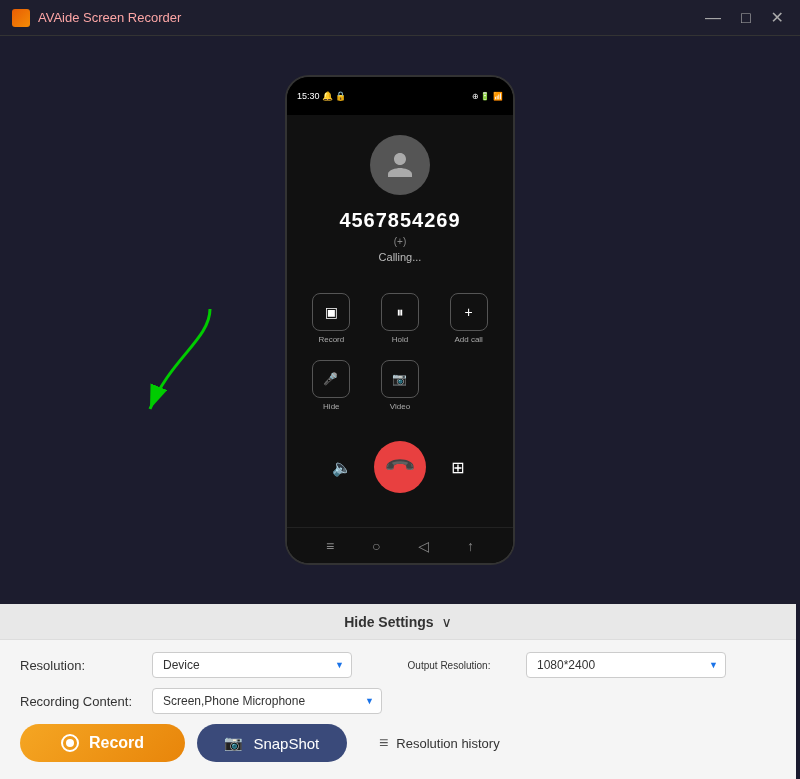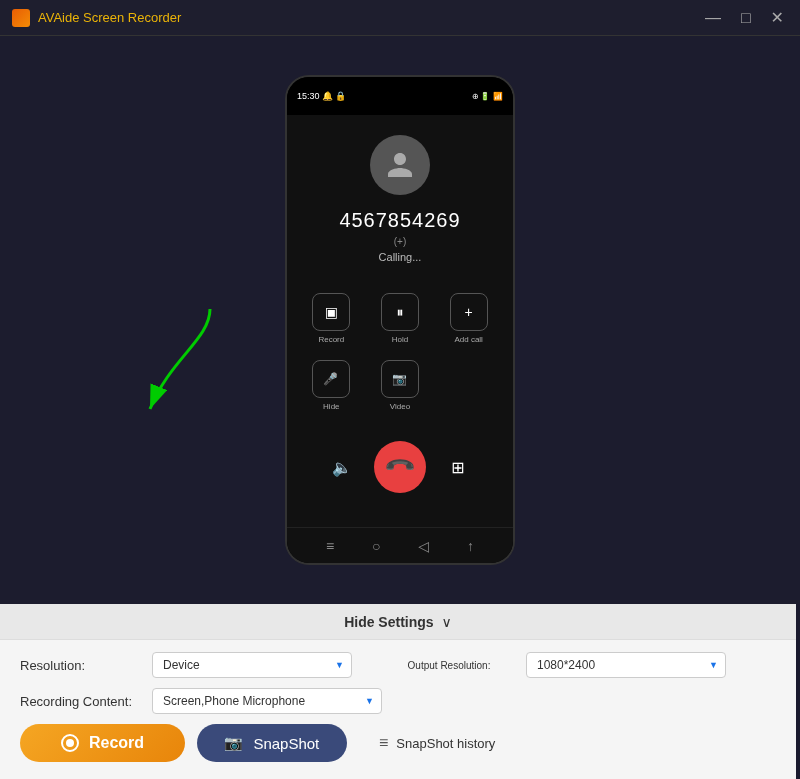--- a/index.html
+++ b/index.html
@@ -27,21 +27,21 @@
       align-items: center;
       gap: 8px;
     }
     .title-bar-icon {
       width: 18px;
       height: 18px;
       background: linear-gradient(135deg, #e85d04, #f48c06);
       border-radius: 3px;
     }
     .title-bar-text {
-      color: #eab308;
+      color: #fca5a5;
       font-size: 13px;
     }
     .title-bar-controls {
       display: flex;
       gap: 12px;
       align-items: center;
     }
     .title-bar-btn {
       color: #aaa;
       font-size: 16px;
@@ -107,21 +107,21 @@
       display: flex;
       align-items: center;
       justify-content: center;
       margin-bottom: 14px;
     }
     .caller-avatar svg { fill: #aaa; }
 
     .caller-number {
       color: #fff;
       font-size: 20px;
-      font-weight: 400;
+      font-weight: 700;
       letter-spacing: 1px;
       margin-bottom: 4px;
     }
     .caller-sub {
       color: #888;
       font-size: 10px;
       margin-bottom: 4px;
     }
     .caller-status {
       color: #bbb;
@@ -515,17 +515,17 @@
         <span class="record-btn-text">Record</span>
       </button>
 
       <button class="snapshot-btn">
         <span style="color:#fff; font-size:15px;">📷</span>
         <span class="snapshot-btn-text">SnapShot</span>
       </button>
 
       <div class="recording-history">
         <span class="recording-history-icon">≡</span>
-        <span class="recording-history-text">SnapShot history</span>
+        <span class="recording-history-text">Resolution history</span>
       </div>
     </div>
   </div>
 </div>
 
 </body></html>

